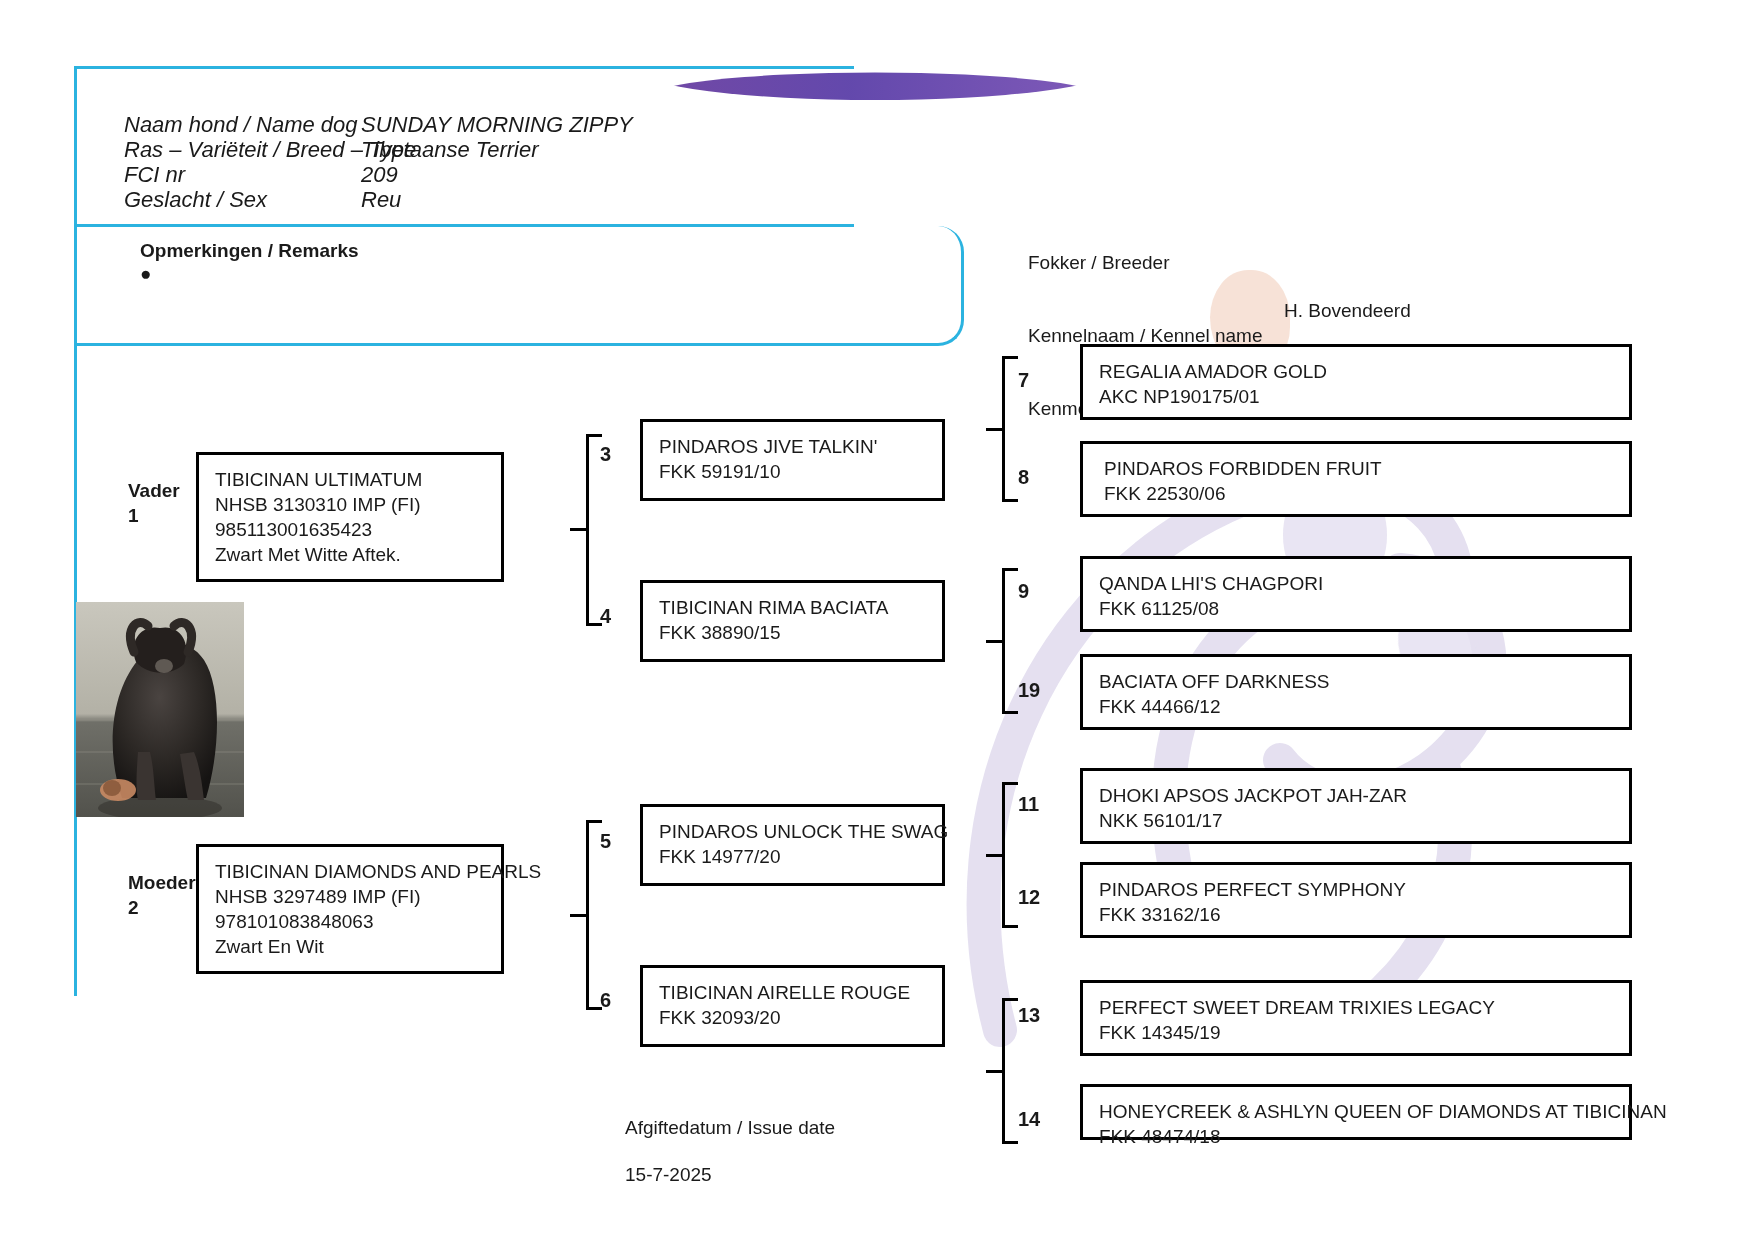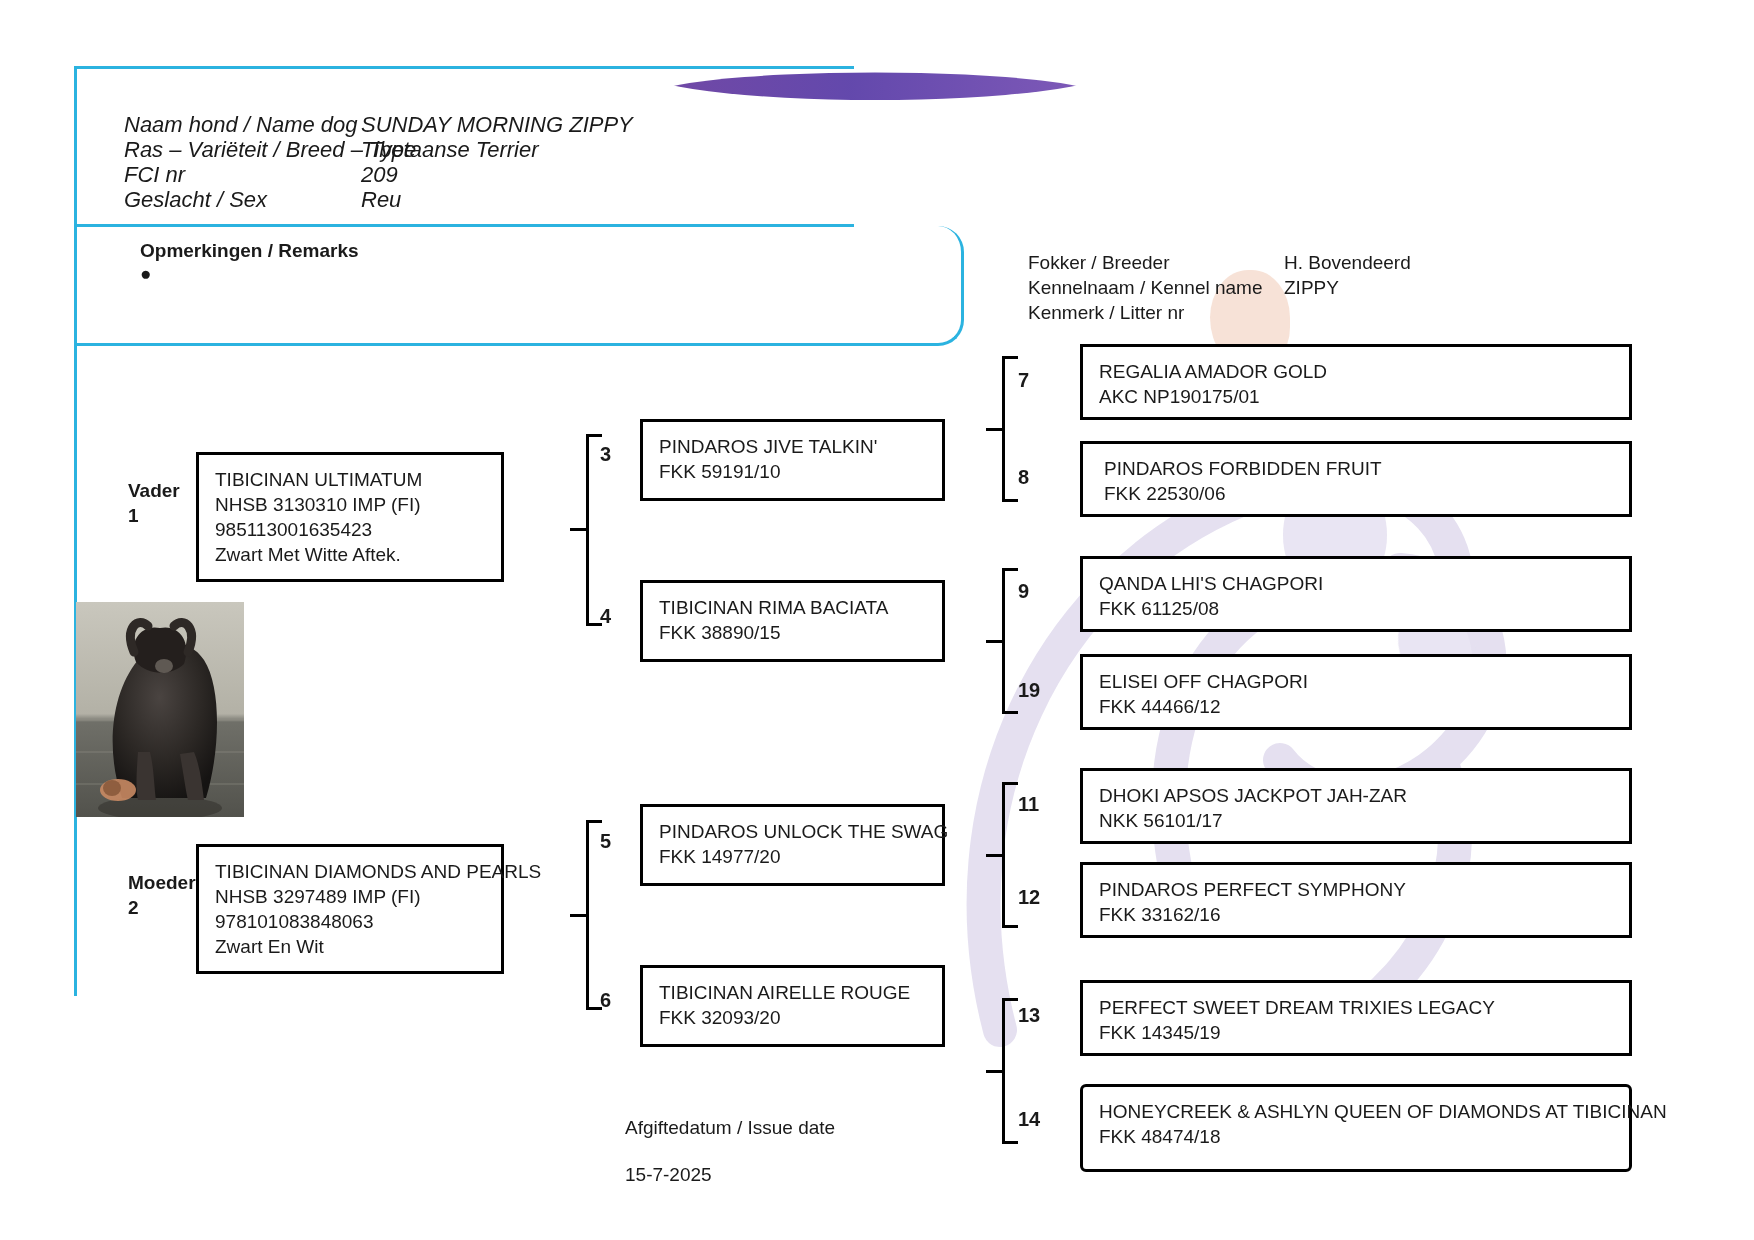--- a/index.html
+++ b/index.html
@@ -111,21 +111,21 @@
   
   .breeder {
     position: absolute;
     left: 1028px; top: 250px;
     z-index: 3;
     font-size: 19px;
     line-height: 25px;
   }
   .brow { display: flex; }
   .blabel { width: 256px; white-space: nowrap; }
-  .bvalue { white-space: nowrap; }
+  .bvalue { white-space: nowrap; margin-top: 48px; }
 
   
   .photo {
     position: absolute;
     left: 76px; top: 602px;
     width: 168px; height: 215px;
     z-index: 3;
     overflow: hidden;
     background: #8a8a84;
   }
@@ -367,21 +367,21 @@
   </div>
 
   <div class="idx" style="left:1018px; top:580px;">9</div>
   <div class="pbox" style="left:1080px; top:556px; width:552px; height:76px;">
     <div class="nm">QANDA LHI'S CHAGPORI</div>
     <div class="reg">FKK 61125/08</div>
   </div>
 
   <div class="idx" style="left:1018px; top:679px;">19</div>
   <div class="pbox" style="left:1080px; top:654px; width:552px; height:76px;">
-    <div class="nm">ELISEI OFF CHAGPORI</div>
+    <div class="nm">BACIATA OFF DARKNESS</div>
     <div class="reg">FKK 44466/12</div>
   </div>
 
   <div class="idx" style="left:1018px; top:793px;">11</div>
   <div class="pbox" style="left:1080px; top:768px; width:552px; height:76px;">
     <div class="nm">DHOKI APSOS JACKPOT JAH-ZAR</div>
     <div class="reg">NKK 56101/17</div>
   </div>
 
   <div class="idx" style="left:1018px; top:886px;">12</div>
@@ -390,21 +390,21 @@
     <div class="reg">FKK 33162/16</div>
   </div>
 
   <div class="idx" style="left:1018px; top:1004px;">13</div>
   <div class="pbox" style="left:1080px; top:980px; width:552px; height:76px;">
     <div class="nm">PERFECT SWEET DREAM TRIXIES LEGACY</div>
     <div class="reg">FKK 14345/19</div>
   </div>
 
   <div class="idx" style="left:1018px; top:1108px;">14</div>
-  <div class="pbox" style="left:1080px; top:1084px; width:552px; height:88px;border-radius:6px;">
+  <div class="pbox" style="left:1080px; top:1084px; width:552px; height:56px;">
     <div class="nm">HONEYCREEK &amp; ASHLYN QUEEN OF DIAMONDS AT TIBICINAN</div>
     <div class="reg">FKK 48474/18</div>
   </div>
 
   <div class="issue-label">Afgiftedatum / Issue date</div>
   <div class="issue-date">15-7-2025</div>
 
 </div>
 
 </body></html>

